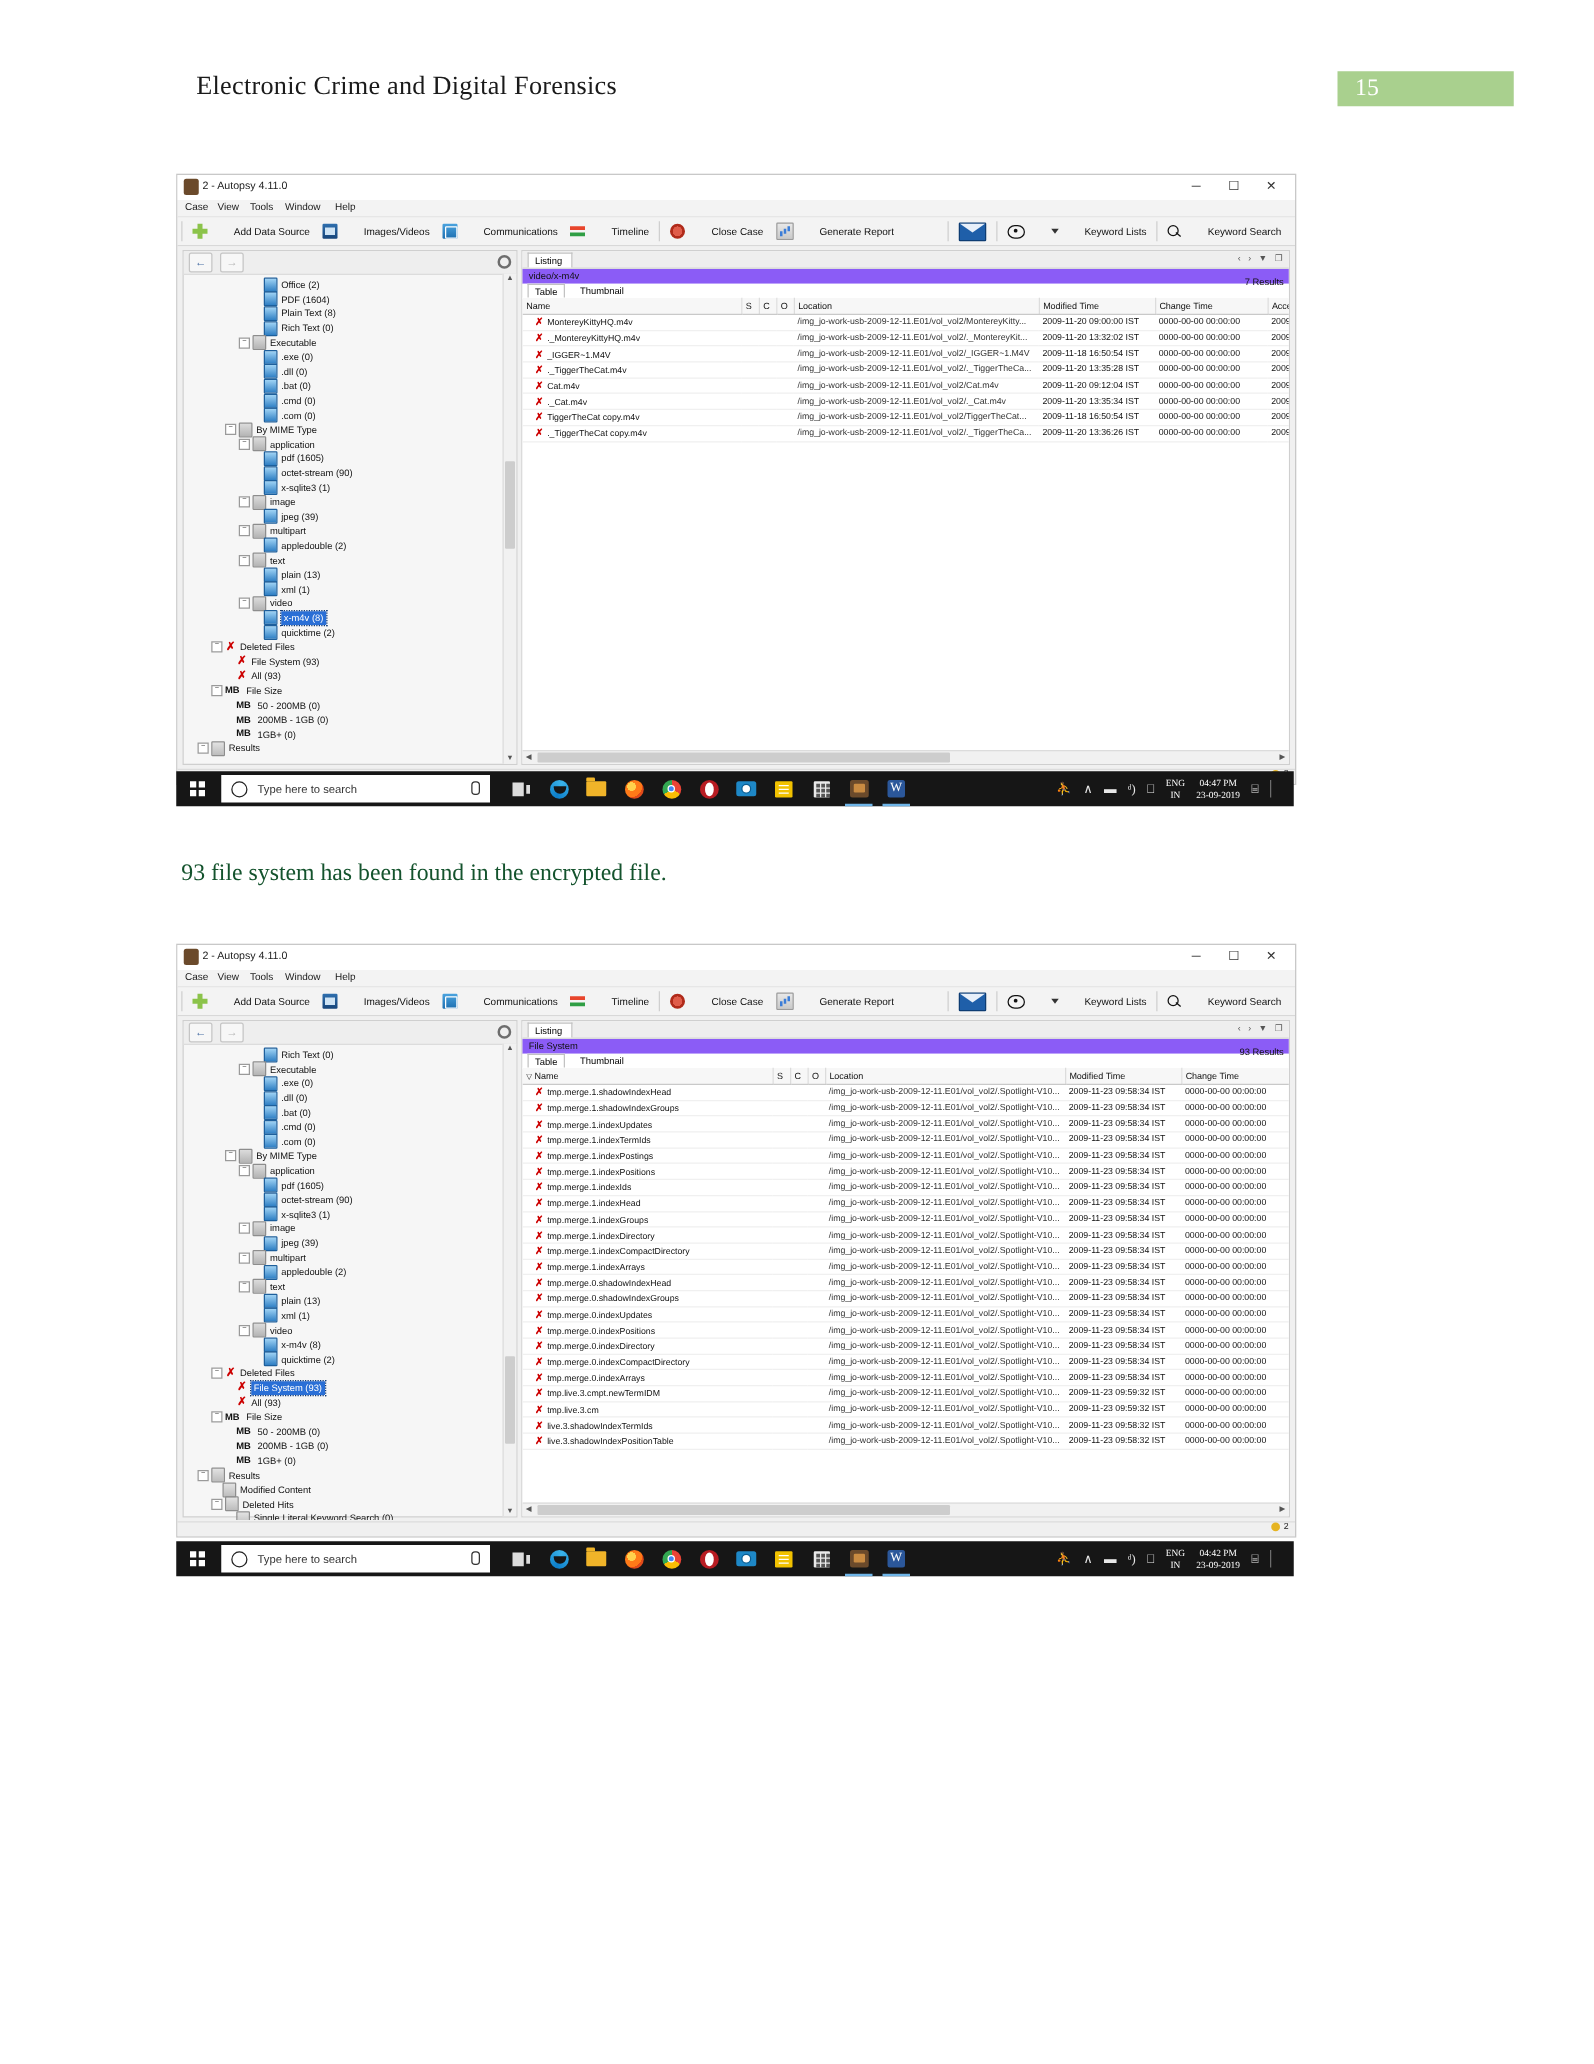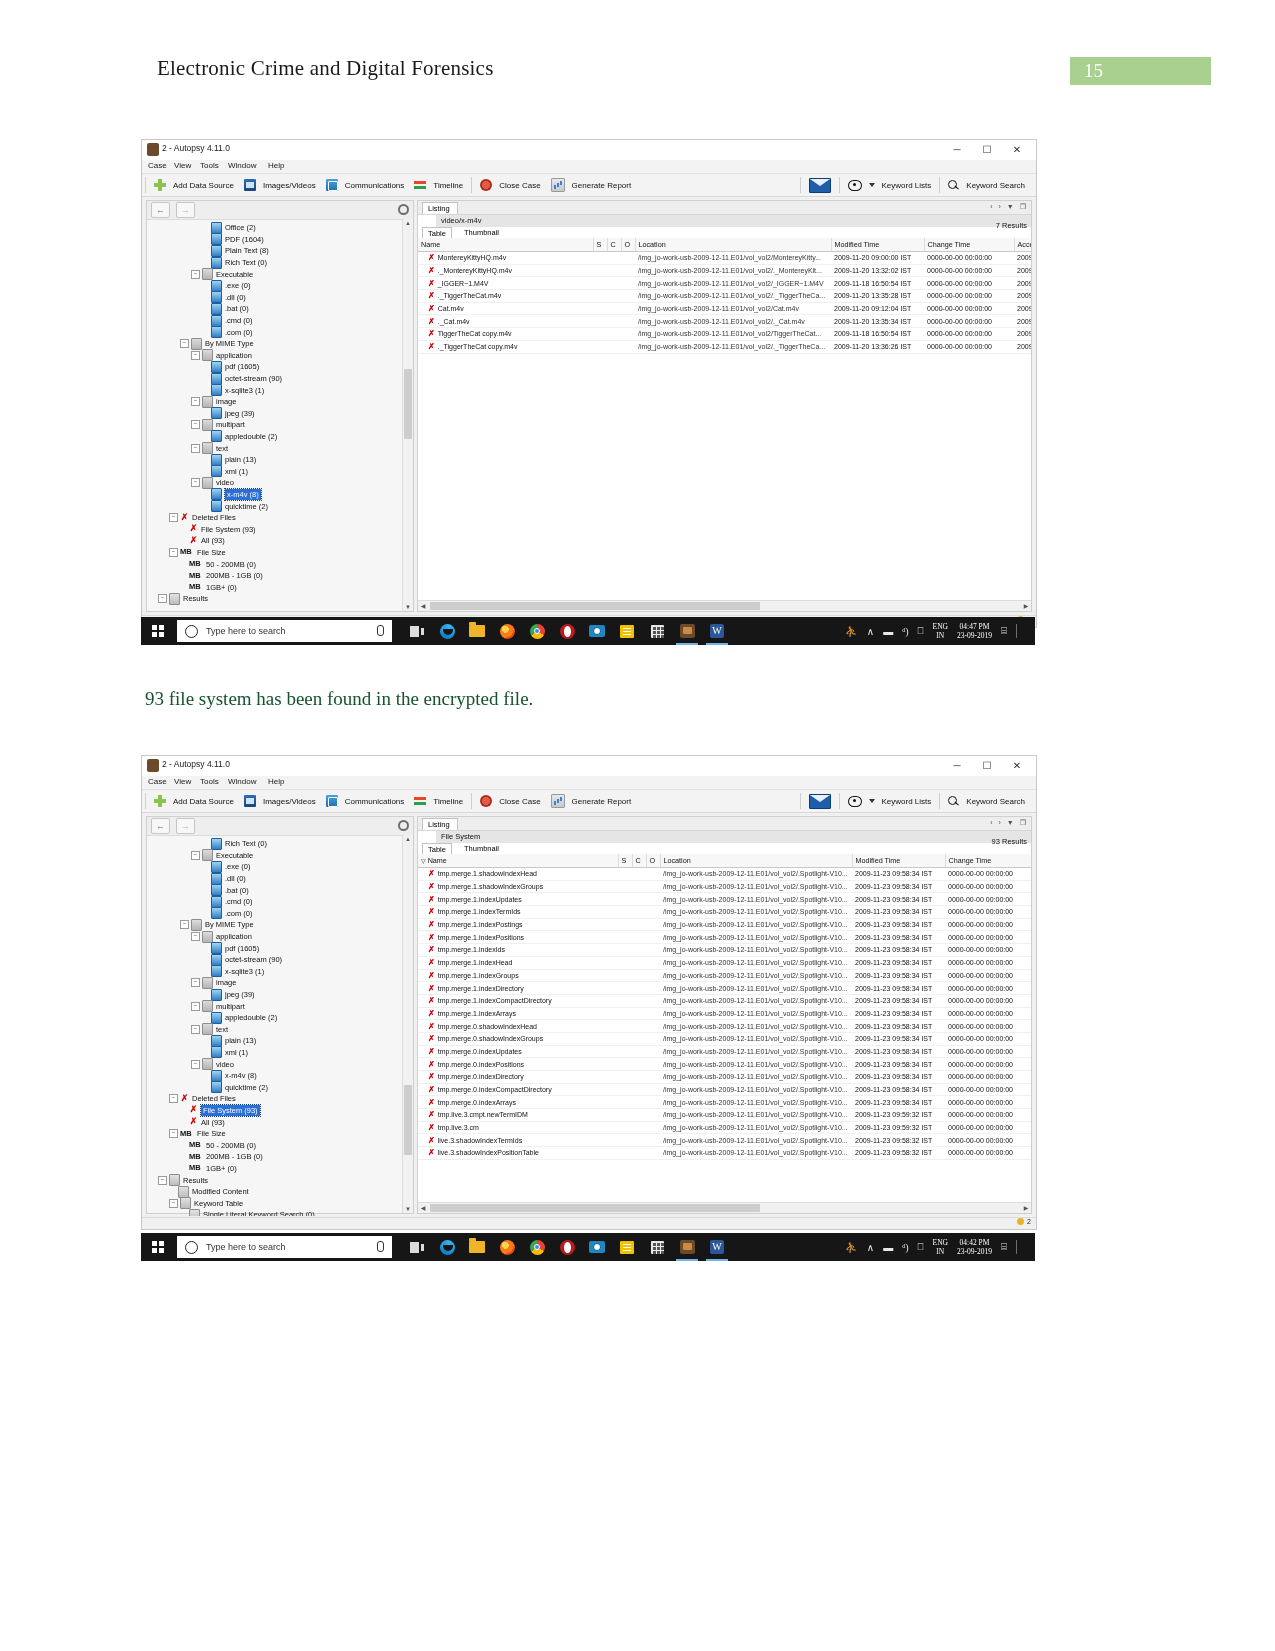--- a/index.html
+++ b/index.html
@@ -22,21 +22,21 @@
   .titlebar{height:20px;background:#ffffff;position:relative;}
   .titlebar .tb-icon{position:absolute;left:5px;top:3px;width:12px;height:13px;}
   .titlebar .tb-text{position:absolute;left:20px;top:3px;font-size:8.5px;color:#1a1a1a;}
   .winbtns{position:absolute;right:4px;top:0;height:20px;display:flex;align-items:center;gap:0px;}
   .winbtn{width:30px;height:20px;display:flex;align-items:center;justify-content:center;font-size:10px;color:#333;line-height:1;}
 
   .menubar{height:13px;background:#f3f3f3;position:relative;border-bottom:1px solid #e2e2e2;}
   .menubar .mi{position:absolute;top:1px;font-size:8px;color:#1a1a1a;}
 
   .toolbar{height:22px;background:#f3f3f3;position:relative;border-bottom:1px solid #d8d8d8;display:flex;align-items:center;}
-  .tbitem{display:flex;align-items:center;height:22px;padding:0 5px;gap:7px;font-size:8px;color:#111;white-space:nowrap;}
+  .tbitem{display:flex;align-items:center;height:22px;padding:0 5px;gap:21px;font-size:8px;color:#111;white-space:nowrap;}
   .tbsep{width:1px;height:16px;background:#cfcfcf;margin:0 3px;}
   .ticon{width:12px;height:12px;display:inline-block;position:relative;flex:0 0 auto;}
 
   
   .ic-plus{background:
       linear-gradient(#8bc34a,#8bc34a) center/4px 12px no-repeat,
       linear-gradient(#8bc34a,#8bc34a) center/12px 4px no-repeat;}
   .ic-img{background:linear-gradient(#2f6fae,#17457a);border-radius:1px;}
   .ic-img:after{content:"";position:absolute;left:2px;top:3px;width:8px;height:6px;background:#cfe4f5;}
   .ic-comm{background:linear-gradient(#4aa3df,#1d6fb0);border-radius:1px;}
@@ -78,21 +78,21 @@
   .tnode.sel .tlabel{background:#2a6fd6;color:#fff;padding:0 2px;outline:1px dotted #103a77;}
   .vsb{position:absolute;right:0;top:18px;width:10px;bottom:0;background:#f1f1f1;border-left:1px solid #dcdcdc;}
   .vsb .thumb{position:absolute;left:1px;width:8px;background:#cdcdcd;border-radius:1px;}
   .vsb .ar{position:absolute;left:1px;width:8px;height:8px;font-size:6px;text-align:center;line-height:8px;color:#555;}
 
   
   .listpane{flex:1;margin:3px 4px 3px 3px;background:#fff;border:1px solid #cfcfcf;position:relative;}
   .ltabbar{height:13px;background:#eeeeee;position:relative;border-bottom:1px solid #d6d6d6;}
   .ltab{position:absolute;left:4px;top:1px;padding:1px 7px 1px 5px;font-size:7.5px;background:#fff;border:1px solid #c2c2c2;border-bottom:none;}
   .ltabright{position:absolute;right:3px;top:2px;font-size:7px;color:#555;letter-spacing:2px;}
-  .lcrumb{height:11px;font-size:7.5px;color:#111;padding:1px 0 0 5px;background:#e5e5e5;margin-left:18px;}
+  .lcrumb{height:11px;font-size:7.5px;color:#111;padding:1px 0 0 5px;background:#8b5cf6;}
   .lsub{height:12px;background:#fff;position:relative;border-bottom:1px solid #d6d6d6;}
   .lsub .st{position:absolute;top:0;font-size:7.5px;padding:1px 5px;}
   .lsub .st.active{background:#fff;border:1px solid #c2c2c2;border-bottom:1px solid #fff;}
   .lresults{position:absolute;right:4px;top:20px;font-size:7.5px;color:#111;}
 
   table.grid{width:100%;border-collapse:collapse;font-size:7px;table-layout:fixed;}
   table.grid th{background:#f7f7f7;border-right:1px solid #dcdcdc;border-bottom:1px solid #c9c9c9;font-weight:normal;text-align:left;padding:1px 3px;height:11px;color:#111;font-size:7.2px;white-space:nowrap;overflow:hidden;}
   table.grid td{border-bottom:1px solid #f0f0f0;padding:0 3px;height:11.7px;color:#111;white-space:nowrap;overflow:hidden;text-overflow:clip;}
   .xmark{color:#cc0000;font-weight:bold;font-size:8px;margin-right:3px;}
   .sortcaret{font-size:6px;color:#333;margin-right:2px;}
@@ -825,21 +825,21 @@
           <div class="tnode">
             <span class="tspace" style="width: 22px;"></span>
             <span class="tspace" style="width: 9px;"></span>
             <span class="nicon ni-res"></span>
             <span class="tlabel">Modified Content</span>
           </div>
           <div class="tnode">
             <span class="tspace" style="width: 22px;"></span>
             <span class="tog">−</span>
             <span class="nicon ni-res"></span>
-            <span class="tlabel">Keyword Table</span>
+            <span class="tlabel">Deleted Hits</span>
           </div>
           <div class="tnode">
             <span class="tspace" style="width: 33px;"></span>
             <span class="tspace" style="width: 9px;"></span>
             <span class="nicon ni-res"></span>
             <span class="tlabel">Single Literal Keyword Search (0)</span>
           </div>
         </div>
         <div class="vsb">
           <div class="ar" style="top: 0px;">▲</div>

